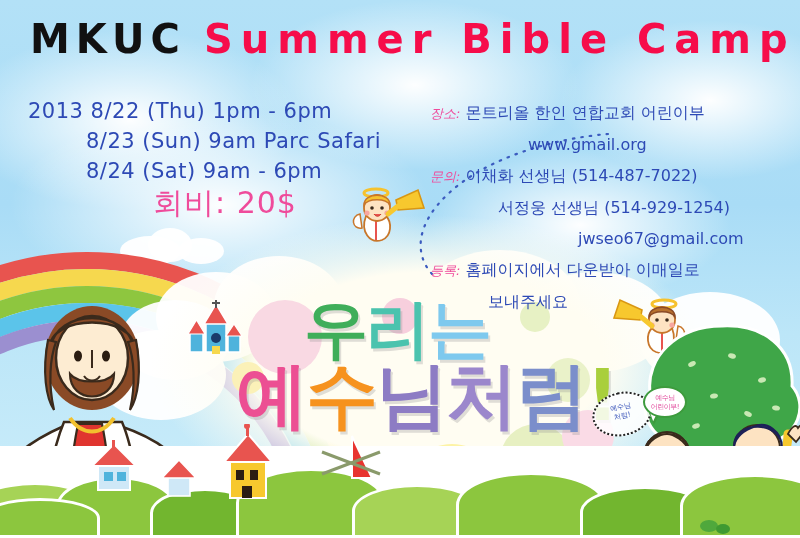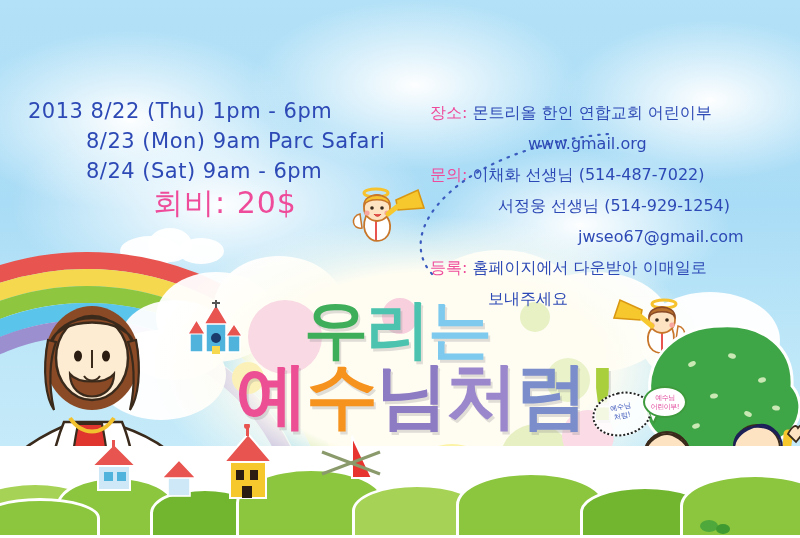--- a/index.html
+++ b/index.html
@@ -107,21 +107,21 @@
   .right-info {
     position: absolute;
     left: 430px; top: 97px;
     width: 364px;
     color: #2d49b5;
     font-size: 16px;
     line-height: 31px;
     white-space: nowrap;
   }
   .right-info .row { display: block; }
-  .lbl { color: #ef4b9b; font-size: 16px; }
+  .lbl { color: #ef4b9b; font-size: 13px; font-style: italic; }
   .r-place  { }
   .r-url    { padding-left: 98px; }
   .r-ask1   { }
   .r-ask2   { padding-left: 68px; }
   .r-mail   { padding-left: 148px; }
   .r-reg    { }
   .r-reg2   { padding-left: 58px; }
 
   
   .dashcurve { position: absolute; left: 408px; top: 128px; }
@@ -251,24 +251,27 @@
 
   <div class="dot" style="left:248px;top:300px;width:74px;height:74px;background:#f9d9e3;"></div>
   <div class="dot" style="left:382px;top:298px;width:36px;height:36px;background:#f7cfdd;"></div>
   <div class="dot" style="left:232px;top:362px;width:32px;height:32px;background:#fbf1b8;"></div>
   <div class="dot" style="left:500px;top:424px;width:72px;height:72px;background:#e7f0c2;"></div>
   <div class="dot" style="left:404px;top:444px;width:96px;height:96px;background:#fdf3a6;"></div>
   <div class="dot" style="left:546px;top:358px;width:44px;height:44px;background:#eaf2c9;"></div>
   <div class="dot" style="left:562px;top:410px;width:52px;height:52px;background:#fadbe6;"></div>
   <div class="dot" style="left:520px;top:302px;width:30px;height:30px;background:#e7f1c4;"></div>
 
+  <div class="header">
+    <span class="hdr-mkuc">MKUC</span><span class="hdr-rest">Summer Bible Camp</span>
+  </div>
 
   <div class="left-info">
     <div class="l1">2013 8/22 (Thu) 1pm - 6pm</div>
-    <div class="l2">8/23 (Mon) 9am Parc Safari</div>
+    <div class="l2">8/23 (Sun) 9am Parc Safari</div>
     <div class="l3">8/24 (Sat) 9am - 6pm</div>
     <div class="fee">회비: 20$</div>
   </div>
 
   <svg class="dashcurve" width="210" height="160" viewBox="0 0 210 160">
     <path d="M200 6 C150 10 80 28 40 66 C8 96 6 126 24 146" fill="none" stroke="#3b5bbf" stroke-width="2.2" stroke-linecap="round" stroke-dasharray="1.5 7"></path>
   </svg>
 
   <div class="right-info">
     <div class="row r-place">

